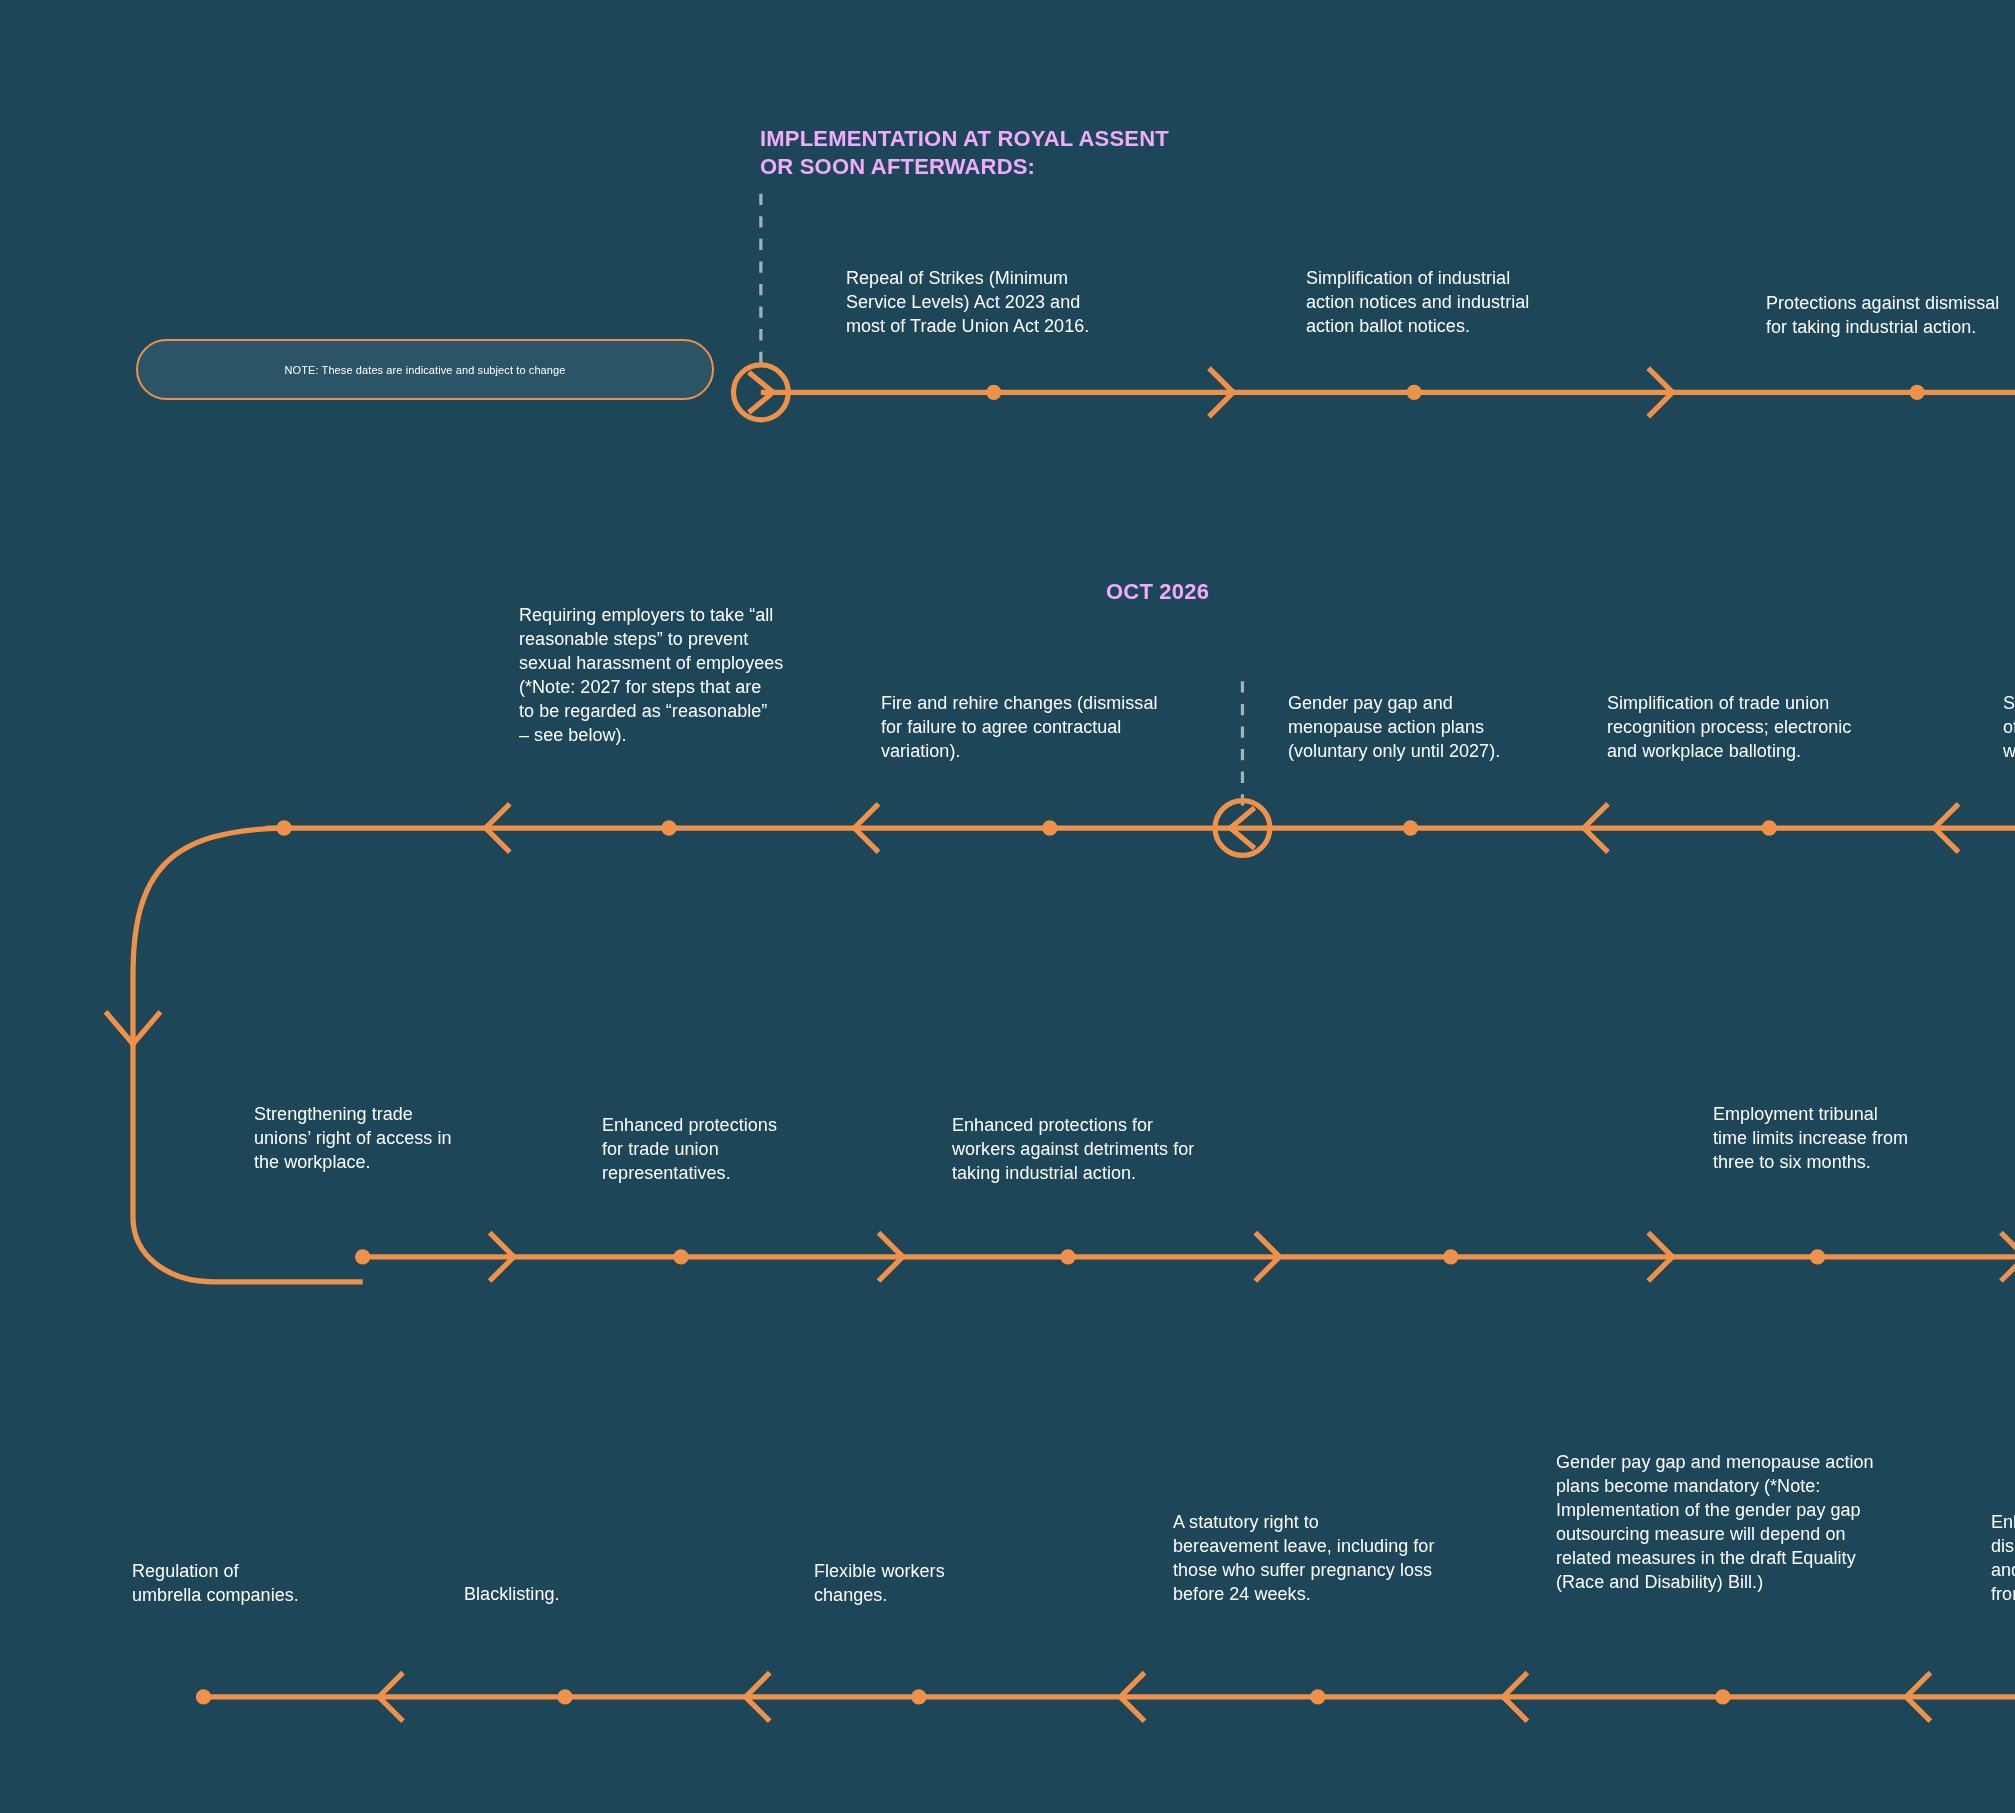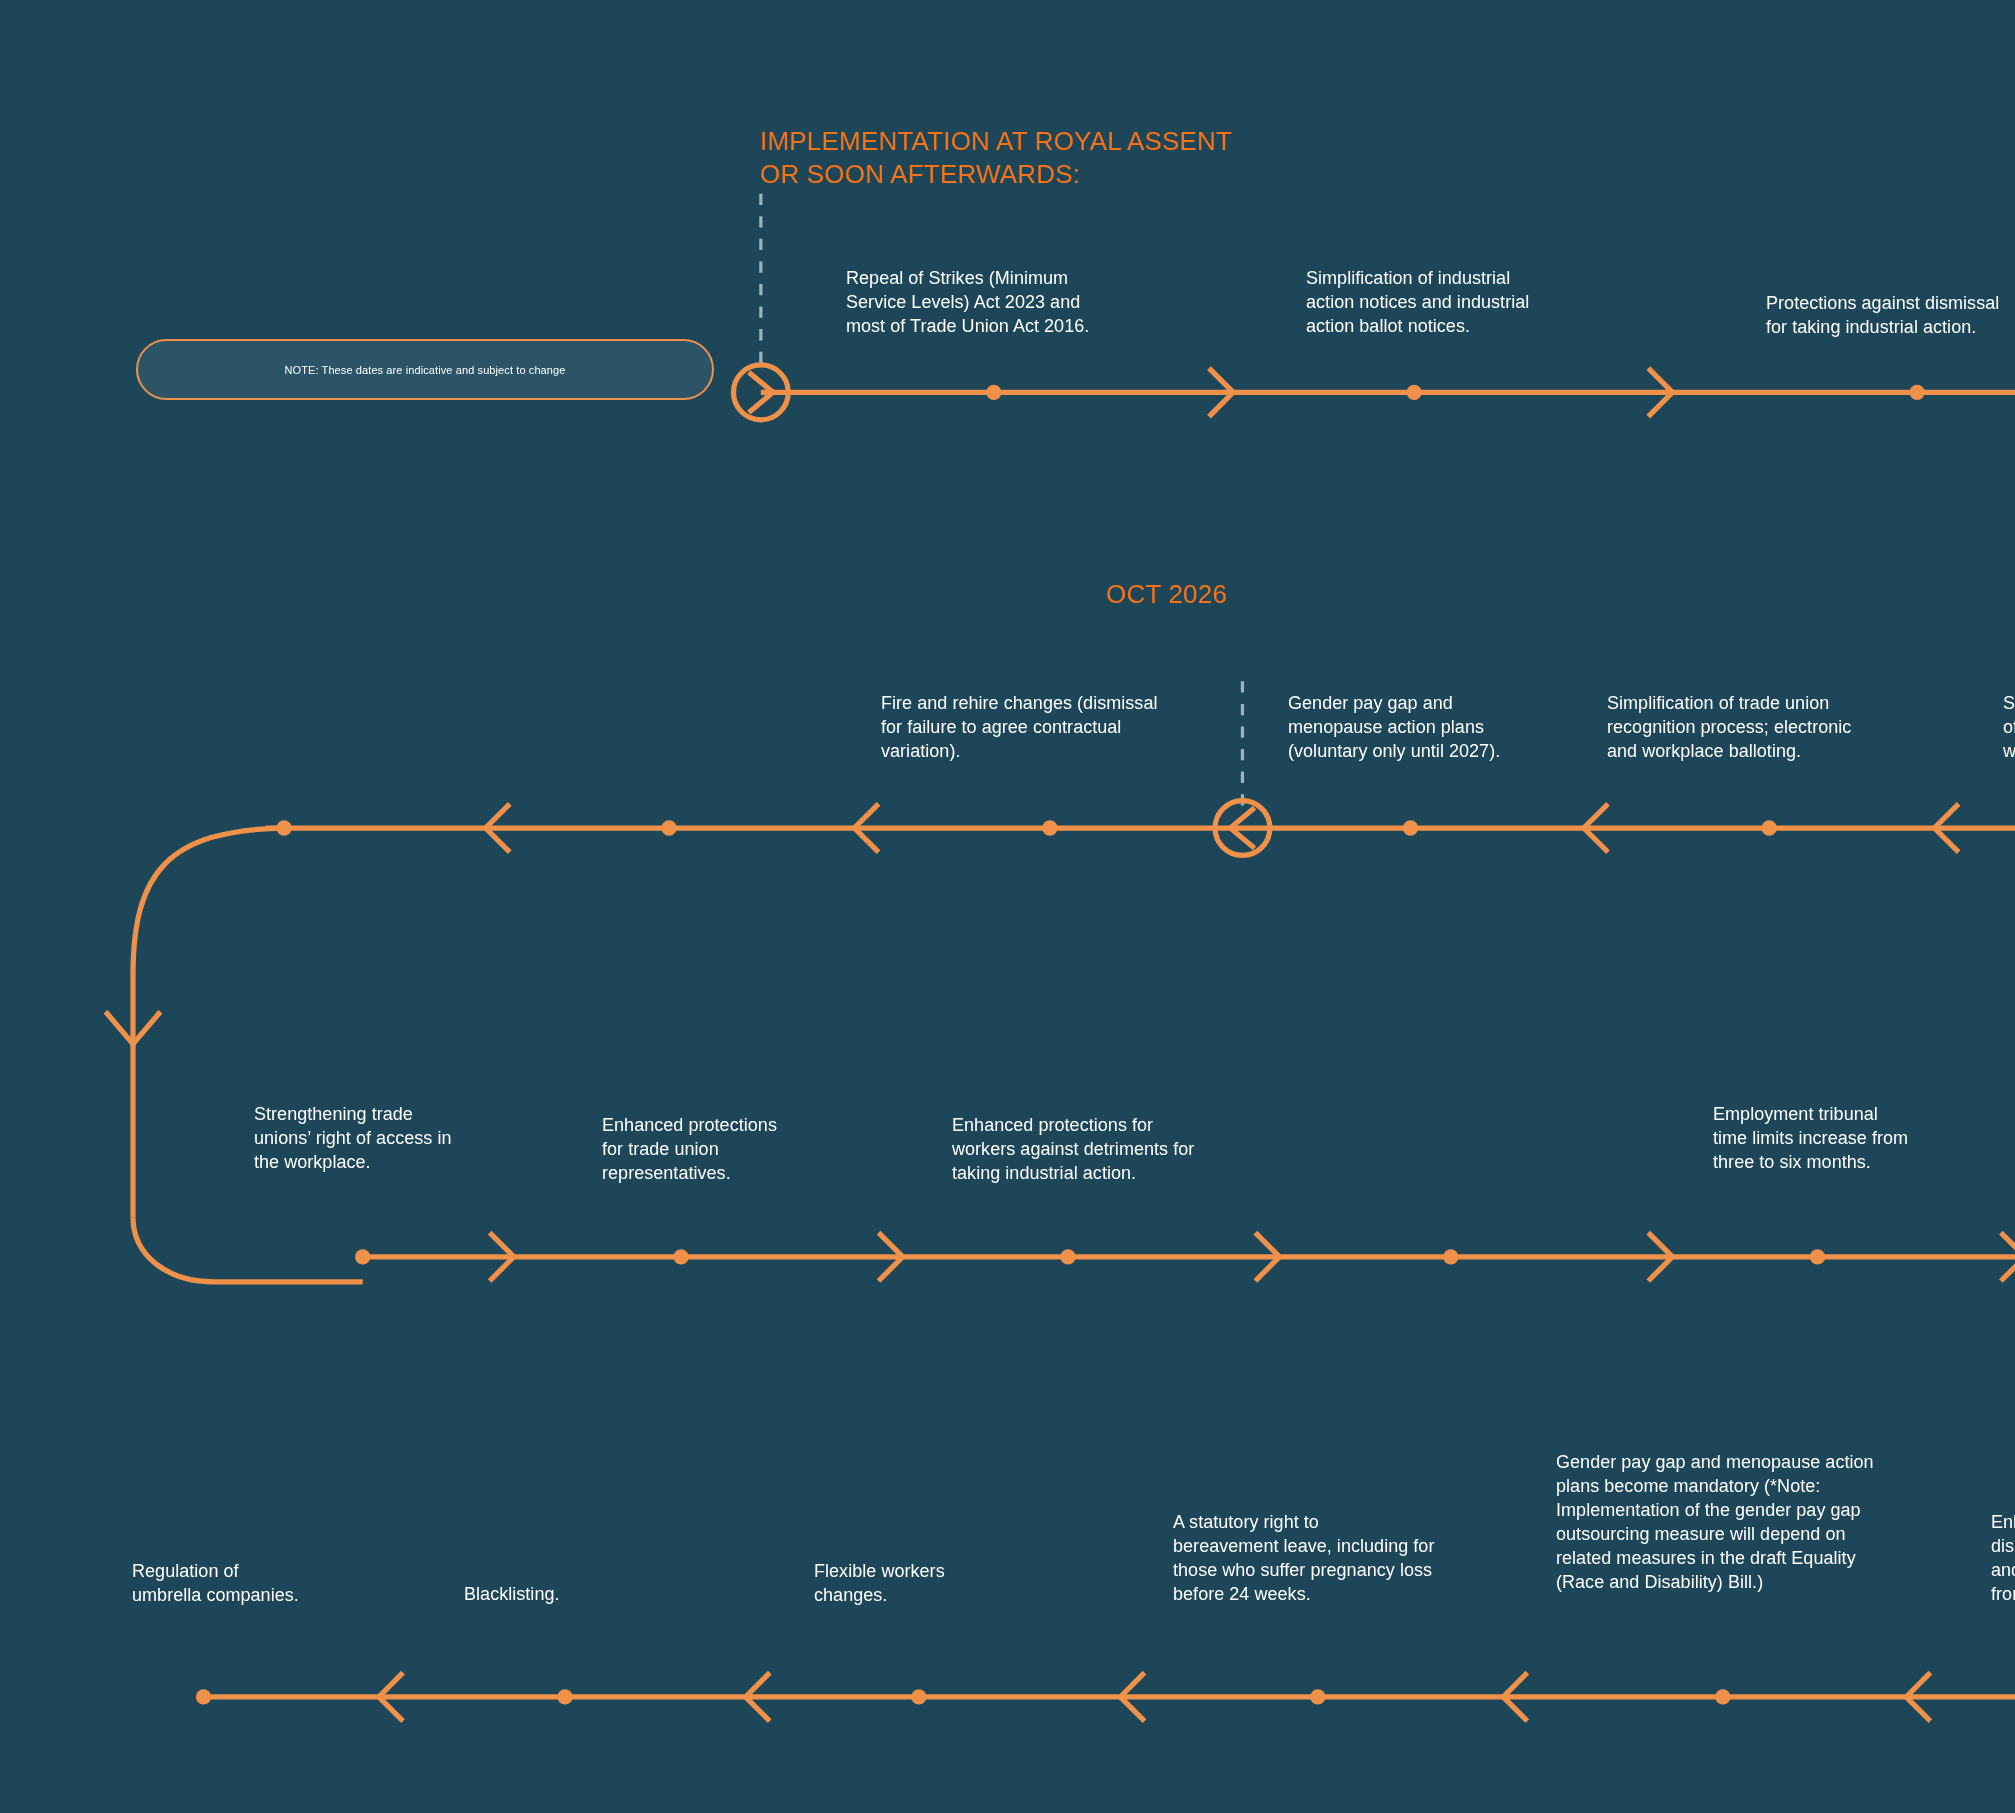--- a/index.html
+++ b/index.html
@@ -27,23 +27,23 @@
     color:#ffffff;
     font-size:18px;
     line-height:1.33;
     letter-spacing:0.04px;
     font-family:"Liberation Sans", sans-serif;
     white-space:pre-line;
   }
   
   .phase-label {
     position:absolute;
-    color:#f97316;
-    font-weight:normal;
-    font-size:26px;
+    color:#f0abfc;
+    font-weight:bold;
+    font-size:22px;
     line-height:1.28;
     letter-spacing:0.2px;
     white-space:pre-line;
   }
   
   #note-pill {
     position:absolute;
     left:136px; top:339px;
     width:578px; height:61px;
     border:2.8px solid #f0914a;
@@ -196,20 +196,26 @@
 
   <div class="item" style="left:846px; top:267px; width:306px;">Repeal of Strikes (Minimum
 Service Levels) Act 2023 and
 most of Trade Union Act 2016.</div>
   <div class="item" style="left:1306px; top:267px; width:306px;">Simplification of industrial
 action notices and industrial
 action ballot notices.</div>
   <div class="item" style="left:1766px; top:292px; width:306px;">Protections against dismissal
 for taking industrial action.</div>
 
+  <div class="item" style="left:519px; top:604px; width:318px;">Requiring employers to take “all
+reasonable steps” to prevent
+sexual harassment of employees
+(*Note: 2027 for steps that are
+to be regarded as “reasonable”
+– see below).</div>
   <div class="item" style="left:881px; top:692px; width:314px;">Fire and rehire changes (dismissal
 for failure to agree contractual
 variation).</div>
   <div class="item" style="left:1288px; top:692px; width:322px;">Gender pay gap and
 menopause action plans
 (voluntary only until 2027).</div>
   <div class="item" style="left:1607px; top:692px; width:334px;">Simplification of trade union
 recognition process; electronic
 and workplace balloting.</div>
   <div class="item" style="left:2003px; top:692px; width:334px;">Statutory Sick Pay – removal

